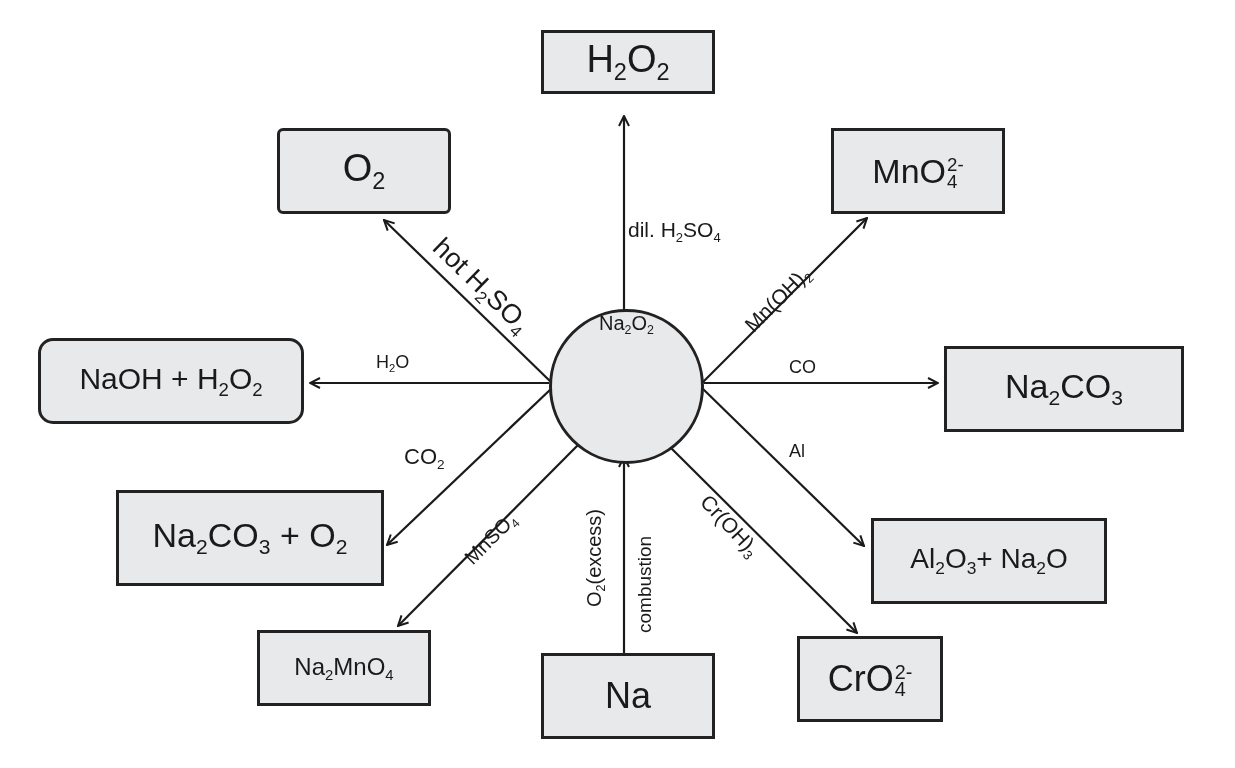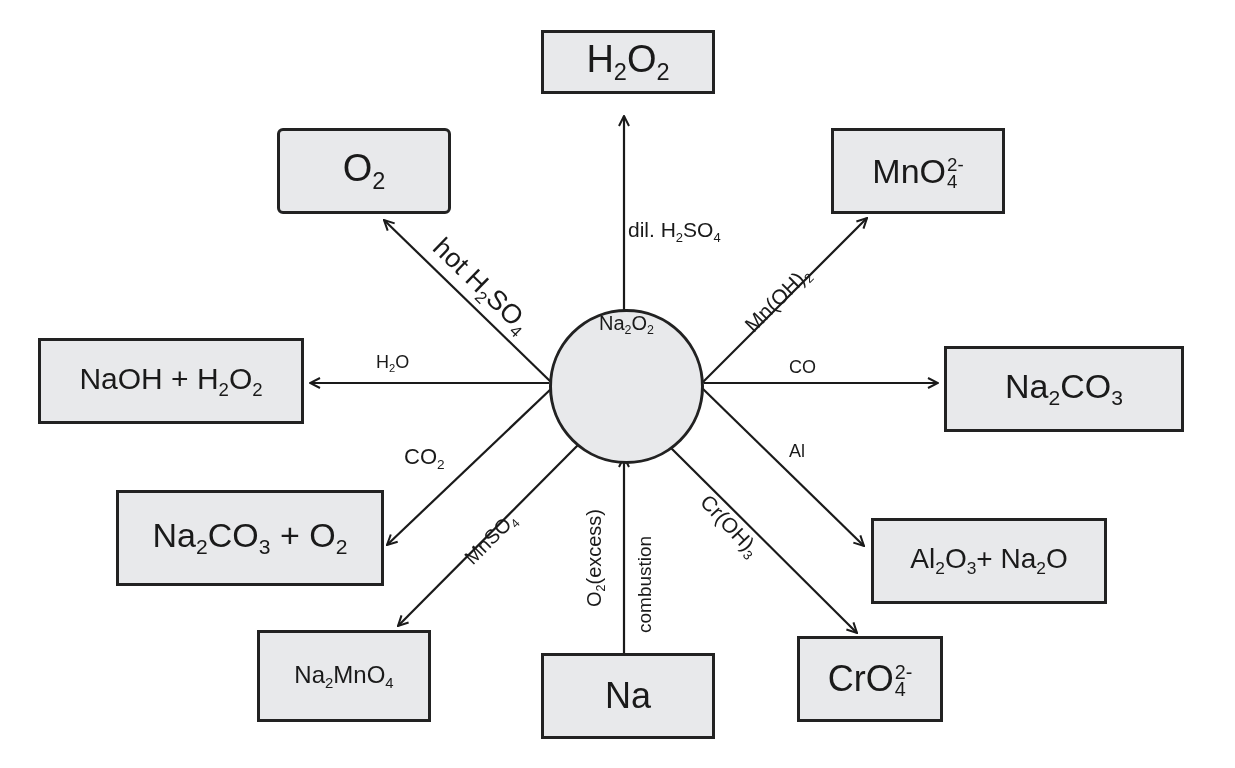--- a/index.html
+++ b/index.html
@@ -48,33 +48,33 @@
   </div>
 <div class="box chem" style="left:277px;top:128px;width:174px;height:86px;font-size:38px;border-radius:6px;">
     <span>O<sub>2</sub></span>
   </div>
 <div class="box chem" style="left:831px;top:128px;width:174px;height:86px;font-size:34px;">
     <span>MnO<span class="supsub">
         <span>2-</span>
         <span>4</span>
       </span></span>
   </div>
-<div class="box chem" style="left:38px;top:338px;width:266px;height:86px;font-size:30px;">
+<div class="box chem" style="left:38px;top:338px;width:266px;height:86px;font-size:30px;border-radius:15px;">
     <span>NaOH + H<sub>2</sub>O<sub>2</sub></span>
   </div>
 <div class="box chem" style="left:944px;top:346px;width:240px;height:86px;font-size:34px;">
     <span>Na<sub>2</sub>CO<sub>3</sub></span>
   </div>
 <div class="box chem" style="left:116px;top:490px;width:268px;height:96px;font-size:34px;">
     <span>Na<sub>2</sub>CO<sub>3</sub> + O<sub>2</sub></span>
   </div>
 <div class="box chem" style="left:871px;top:518px;width:236px;height:86px;font-size:28px;">
     <span>Al<sub>2</sub>O<sub>3</sub>+ Na<sub>2</sub>O</span>
   </div>
-<div class="box chem" style="left:257px;top:630px;width:174px;height:92px;font-size:24px;">
+<div class="box chem" style="left:257px;top:630px;width:174px;height:76px;font-size:24px;">
     <span>Na<sub>2</sub>MnO<sub>4</sub></span>
   </div>
 <div class="box chem" style="left:541px;top:653px;width:174px;height:86px;font-size:36px;">
     <span>Na</span>
   </div>
 <div class="box chem" style="left:797px;top:636px;width:146px;height:86px;font-size:36px;">
     <span>CrO<span class="supsub">
         <span>2-</span>
         <span>4</span>
       </span></span>

